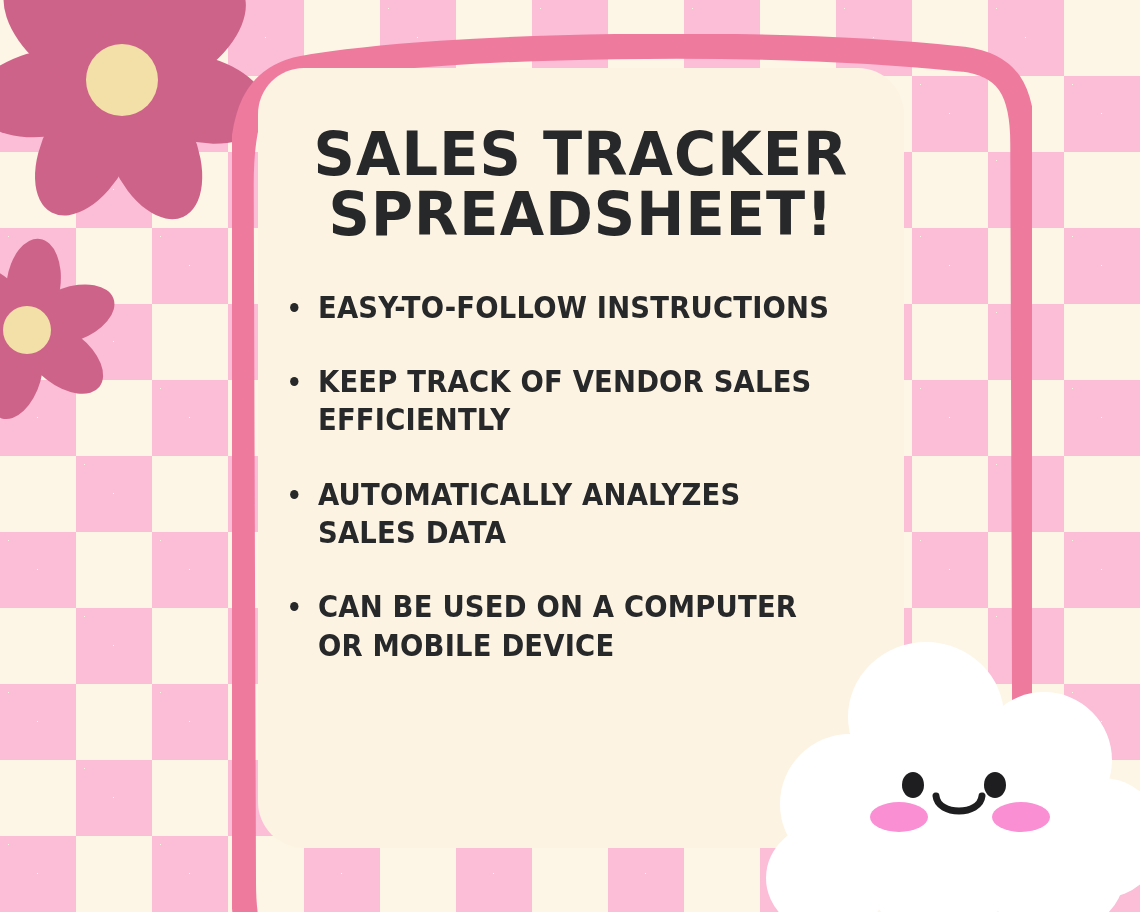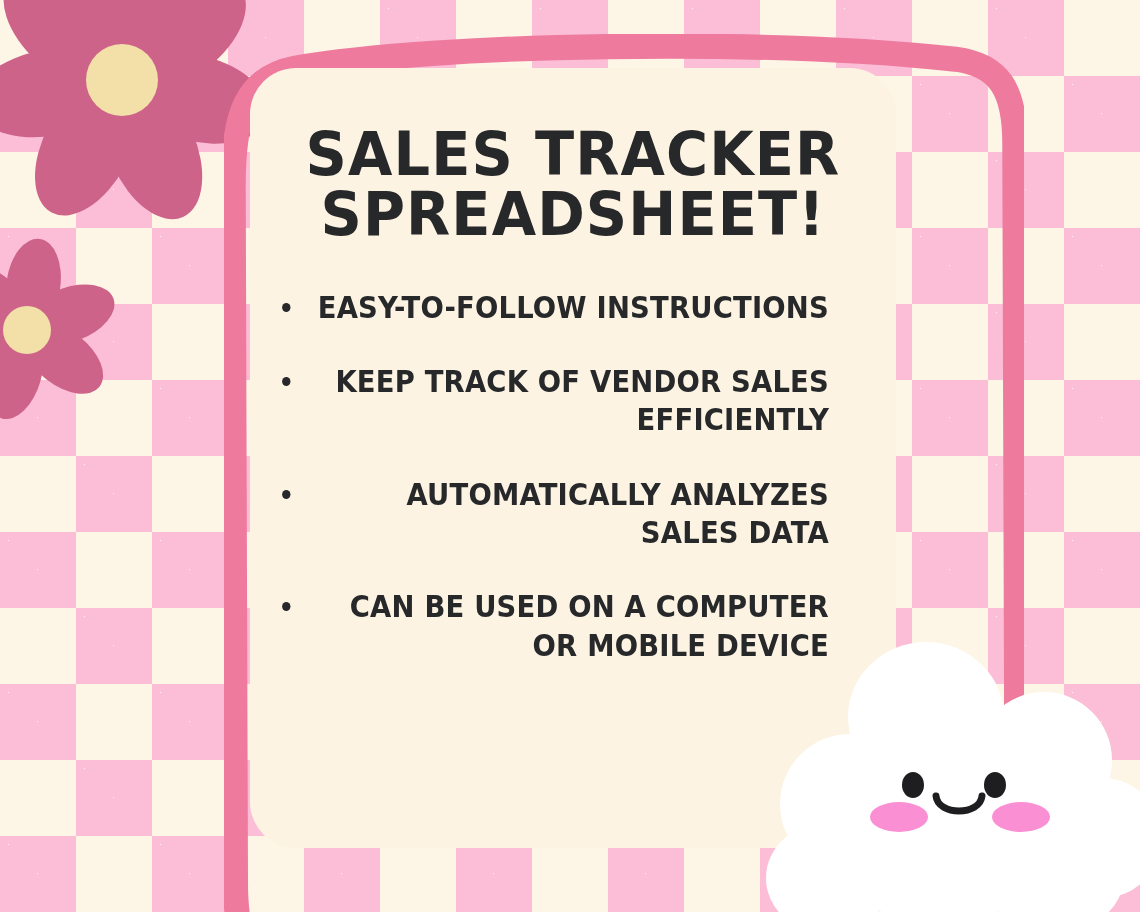--- a/index.html
+++ b/index.html
@@ -76,21 +76,21 @@
   #smile {
     position: absolute;
     left: 180px;
     top: 156px;
     width: 54px;
     height: 30px;
   }
   
   #card-wrap {
     position: absolute;
-    left: 224px;
+    left: 232px;
     top: 34px;
     width: 800px;
     height: 846px;
   }
   #card-border {
     position: absolute;
     inset: 0;
   }
   #card-inner {
     position: absolute;
@@ -120,21 +120,20 @@
     line-height: 0.99;
     letter-spacing: 1.2px;
     transform: scaleX(0.94);
     transform-origin: center top;
     text-transform: uppercase;
   }
   #bullets {
     list-style: none;
     margin: 44px 0 0 0;
     padding: 0 10px 0 42px;
-    text-align: right;
   }
   #bullets li {
     position: relative;
     color: #27282A;
     font-family: "DejaVu Sans", sans-serif;
     font-weight: bold;
     font-size: 29.5px;
     line-height: 1.30;
     letter-spacing: 0.2px;
     margin-bottom: 36px;

